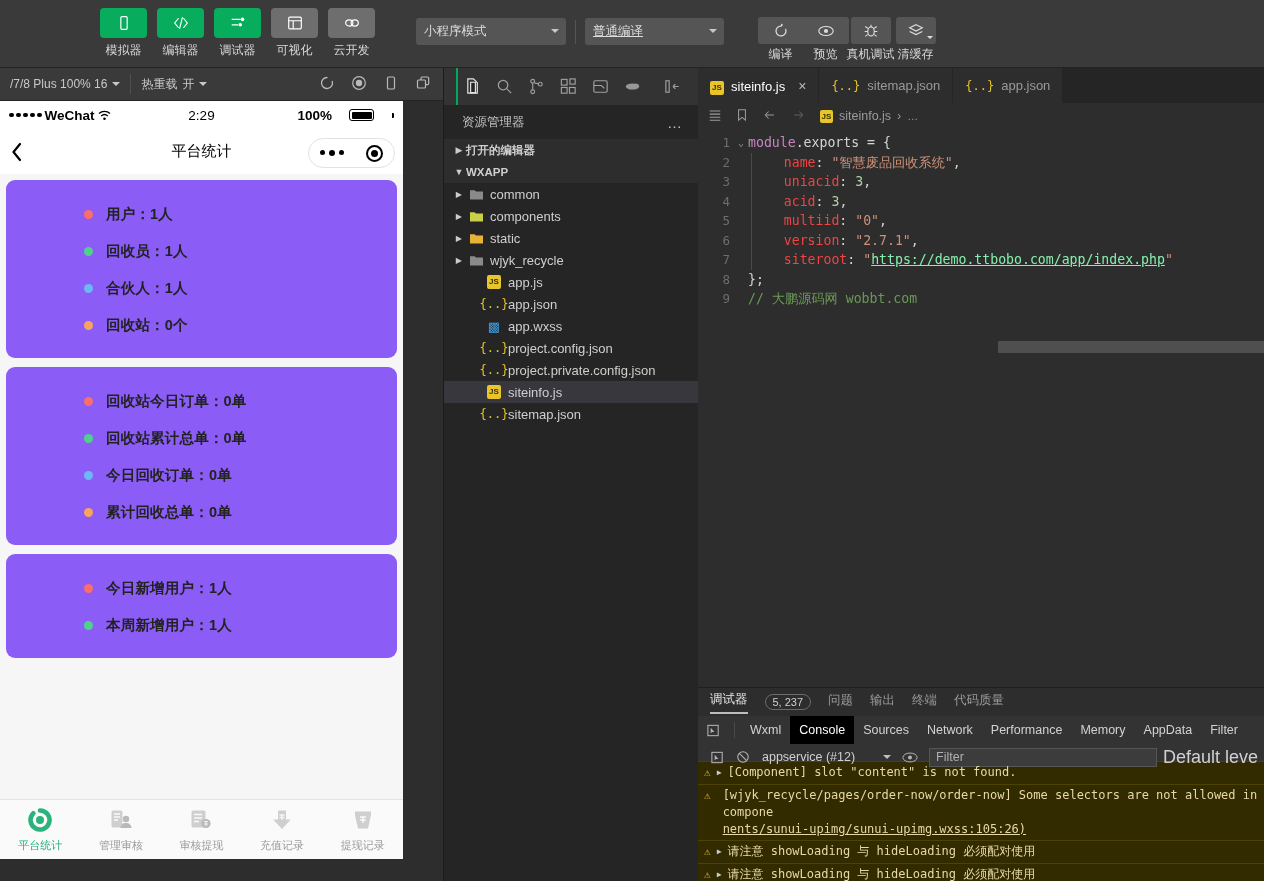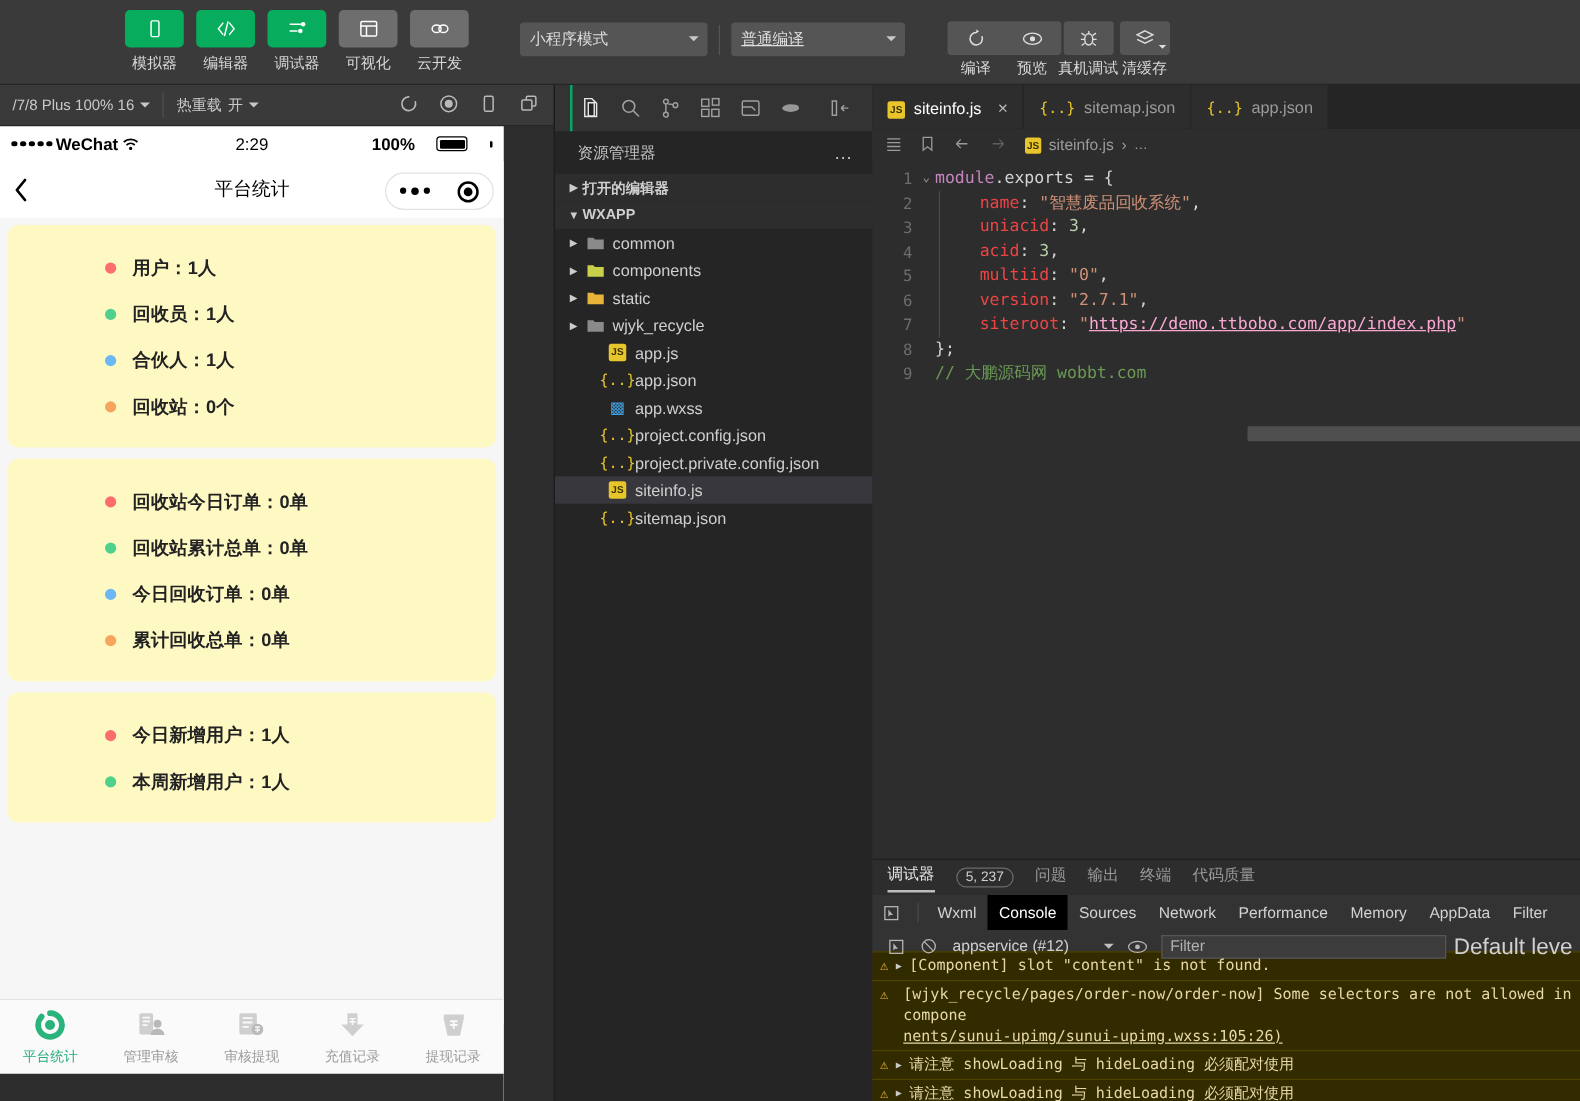--- a/index.html
+++ b/index.html
@@ -52,21 +52,21 @@
   .nav-back { position:absolute; left:0px; top:0; height:45px; width:34px; display:flex;align-items:center;justify-content:center; cursor:pointer;}
   .nav-title { position:absolute; left:0;right:0; text-align:center; font-size:15px; color:#000; }
   .caps { position:absolute; right:8px; top:9px; width:87px; height:30px; border:1px solid #e2e2e2; border-radius:16px; display:flex; align-items:center; justify-content:space-around; background:#fff;}
   .caps .mdots { display:flex; gap:4px; }
   .caps .mdots i { width:5px;height:5px;border-radius:50%;background:#000;display:block;}
   .caps .mdots i.big{width:6.5px;height:6.5px;}
   .target { width:17px;height:17px;border:2px solid #000;border-radius:50%; display:flex;align-items:center;justify-content:center;}
   .target i { width:7px;height:7px;border-radius:50%;background:#000;display:block;}
 
   .scroll { height:645px; background:#f6f6f6; overflow:hidden; padding-top:6px;}
-  .card { background:#fef9c3; border-radius:9px; margin:0 6px 9px 6px; padding:16px 0 14px 0;}
+  .card { background:#8b5cf6; border-radius:9px; margin:0 6px 9px 6px; padding:16px 0 14px 0;}
   .row { display:flex; align-items:center; padding:9px 0 9px 78px; }
   .bullet { width:9px;height:9px;border-radius:50%; margin-right:13px; flex:none;}
   .rtxt { font-size:14.5px; color:#222; font-weight:700; letter-spacing:.2px;}
   .rtxt .k { font-weight:600; }
 
   .tabbar { position:absolute; left:0; bottom:22px; width:403px; height:60px; background:#fafafa; border-top:1px solid #e3e3e3; display:flex; }
   .tab { flex:1; display:flex; flex-direction:column; align-items:center; justify-content:center; gap:2px; cursor:pointer;}
   .tab .tlab { font-size:11px; color:#9a9a9a; }
   .tab.on .tlab { color:#25ae7a; }
   .phbottom { position:absolute; left:0; bottom:0; width:403px; height:22px; background:#2d2d2d;}
@@ -93,21 +93,21 @@
   .tabs .filler { flex:1; background:#252526;}
   .etab .x { margin-left:6px; color:#bbb; font-size:14px; }
   .bread { height:26px; background:#2d2d2d; display:flex; align-items:center; gap:14px; padding:0 10px; font-size:12.5px; color:#9b9b9b;}
   .bread .bi { display:flex; align-items:center; gap:6px;}
   .code { padding-top:4px; font-family:"DejaVu Sans Mono","Liberation Mono",monospace; font-size:13.2px; line-height:19.5px; position:relative;}
   .cline { display:flex; height:19.5px; align-items:center; white-space:pre;}
   .ln { width:36px; text-align:right; color:#6d6d6d; font-size:12.5px; padding-right:4px; flex:none;}
   .fold { width:14px; text-align:center; color:#9a9a9a; font-size:10px; flex:none;}
   .guide { border-left:1px solid #4a4a4a; height:19.5px; margin-left:3px; }
   .k-mod{color:#c586c0}.k-prop{color:#ef4444}.k-str{color:#ce9178}.k-num{color:#b5cea8}
-  .k-op{color:#d4d4d4}.k-pun{color:#d4d4d4}.k-cmt{color:#6a9955}.k-link{color:#f9a8d4;text-decoration:underline}
+  .k-op{color:#d4d4d4}.k-pun{color:#d4d4d4}.k-cmt{color:#6a9955}.k-link{color:#86efac;text-decoration:underline}
   .k-white{color:#d4d4d4}
   .hscroll { position:absolute; left:300px; top:273px; width:964px; height:12px; background:#4f4f4f; border-radius:1px;}
 
   
   .dbg { position:absolute; left:698px; top:687px; width:566px; height:194px; background:#2d2d2d; border-top:1px solid #1f1f1f;}
   .dbgtabs { height:28px; display:flex; align-items:center; gap:17px; padding:0 12px; font-size:12.5px; color:#9a9a9a;}
   .dbgtabs .dt { cursor:pointer; padding-bottom:4px;}
   .dbgtabs .dt.on { color:#e8e8e8; border-bottom:2px solid #bdbdbd;}
   .badge { border:1px solid #6b6b6b; border-radius:9px; padding:1px 7px; font-size:11px; color:#cfcfcf;}
   .dv { height:28px; background:#333; display:flex; align-items:center; gap:0; font-size:12.5px; }

